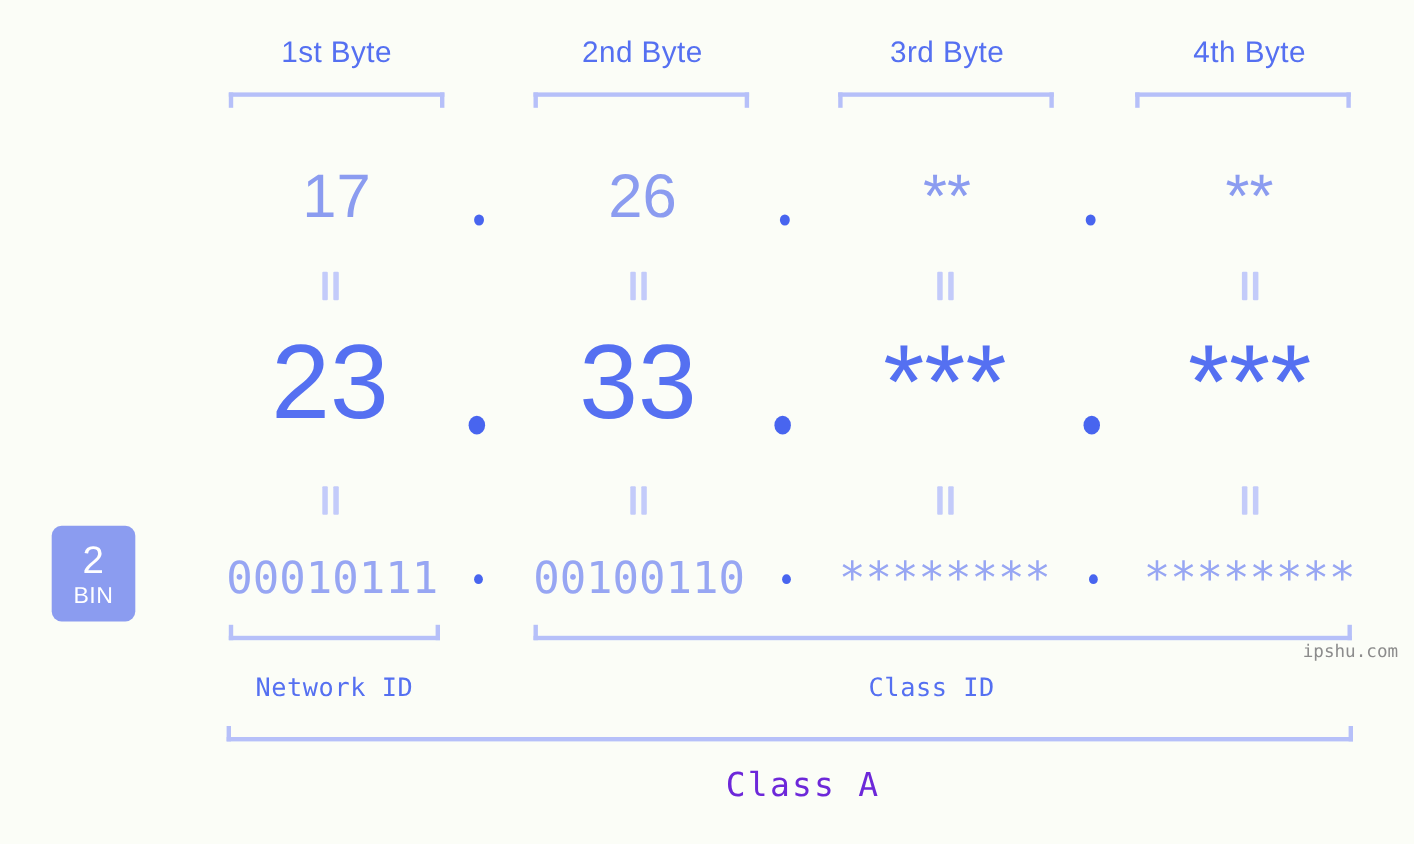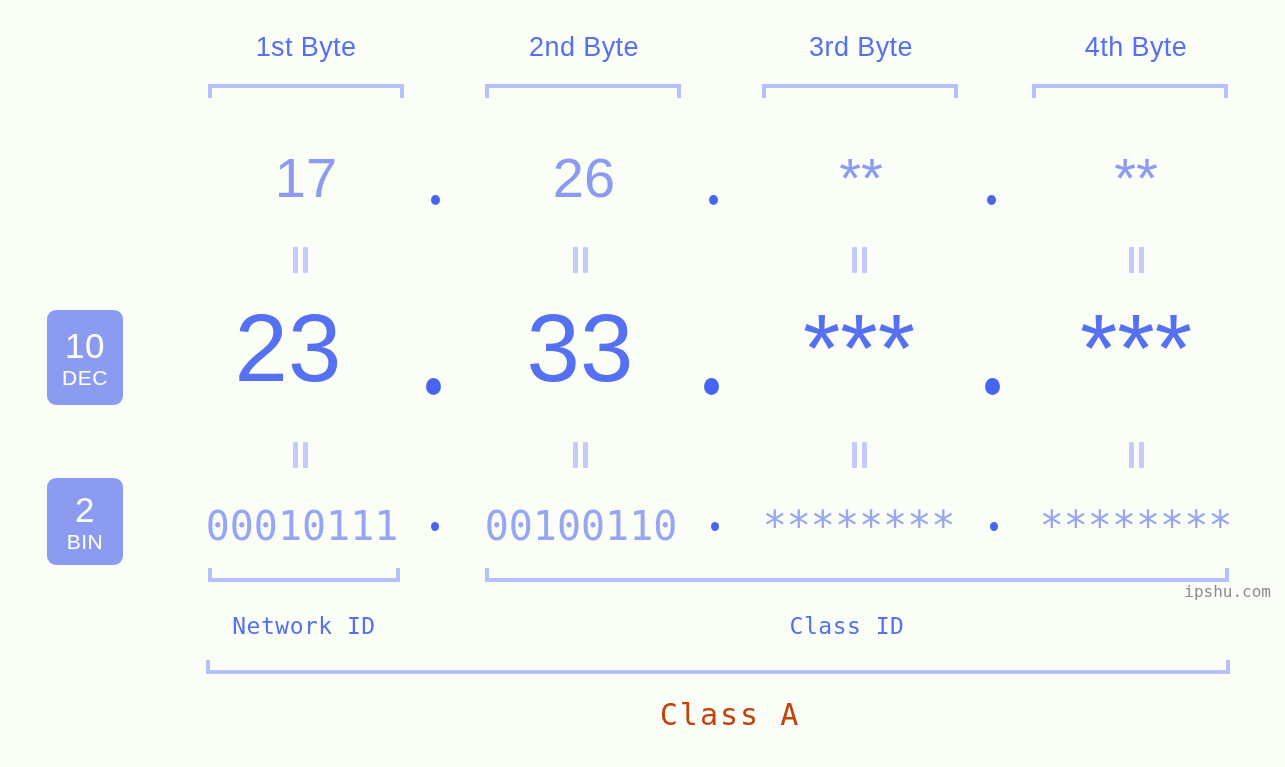--- a/index.html
+++ b/index.html
@@ -146,21 +146,21 @@
     font-size: 23px;
     color: #5570f1;
     text-align: center;
     white-space: nowrap;
     font-family: "DejaVu Sans Mono", "Liberation Mono", monospace;
     letter-spacing: 0.5px;
   }
   .class-label {
     position: absolute;
     font-size: 30px;
-    color: #c2410c;
+    color: #6d28d9;
     text-align: center;
     white-space: nowrap;
     font-family: "DejaVu Sans Mono", "Liberation Mono", monospace;
     letter-spacing: 2px;
   }
 
   
   #watermark {
     position: absolute;
     right: 14px;
@@ -207,27 +207,23 @@
     </div>
   <div class="eqmark" style="left:851px; top:247px;">
       <span class="l"></span>
       <span class="r"></span>
     </div>
   <div class="eqmark" style="left:1128px; top:247px;">
       <span class="l"></span>
       <span class="r"></span>
     </div>
 
-  <div class="badge" id="badge-dec">
-    <span class="num">10</span>
-    <span class="sub">DEC</span>
-  </div>
 
   <div class="row-dec">
-    <div class="octet" style="left:174px; width:228px;">23</div>
+    <div class="octet" style="left:186px; width:228px;">23</div>
     <div class="dot dec" style="left:426px;"></div>
     <div class="octet" style="left:466px; width:228px;">33</div>
     <div class="dot dec" style="left:704px;"></div>
     <div class="octet" style="left:745px; width:228px;">***</div>
     <div class="dot dec" style="left:985px;"></div>
     <div class="octet" style="left:1022px; width:228px;">***</div>
   </div>
 
   <div class="eqmark" style="left:292px; top:442px;">
       <span class="l"></span>

